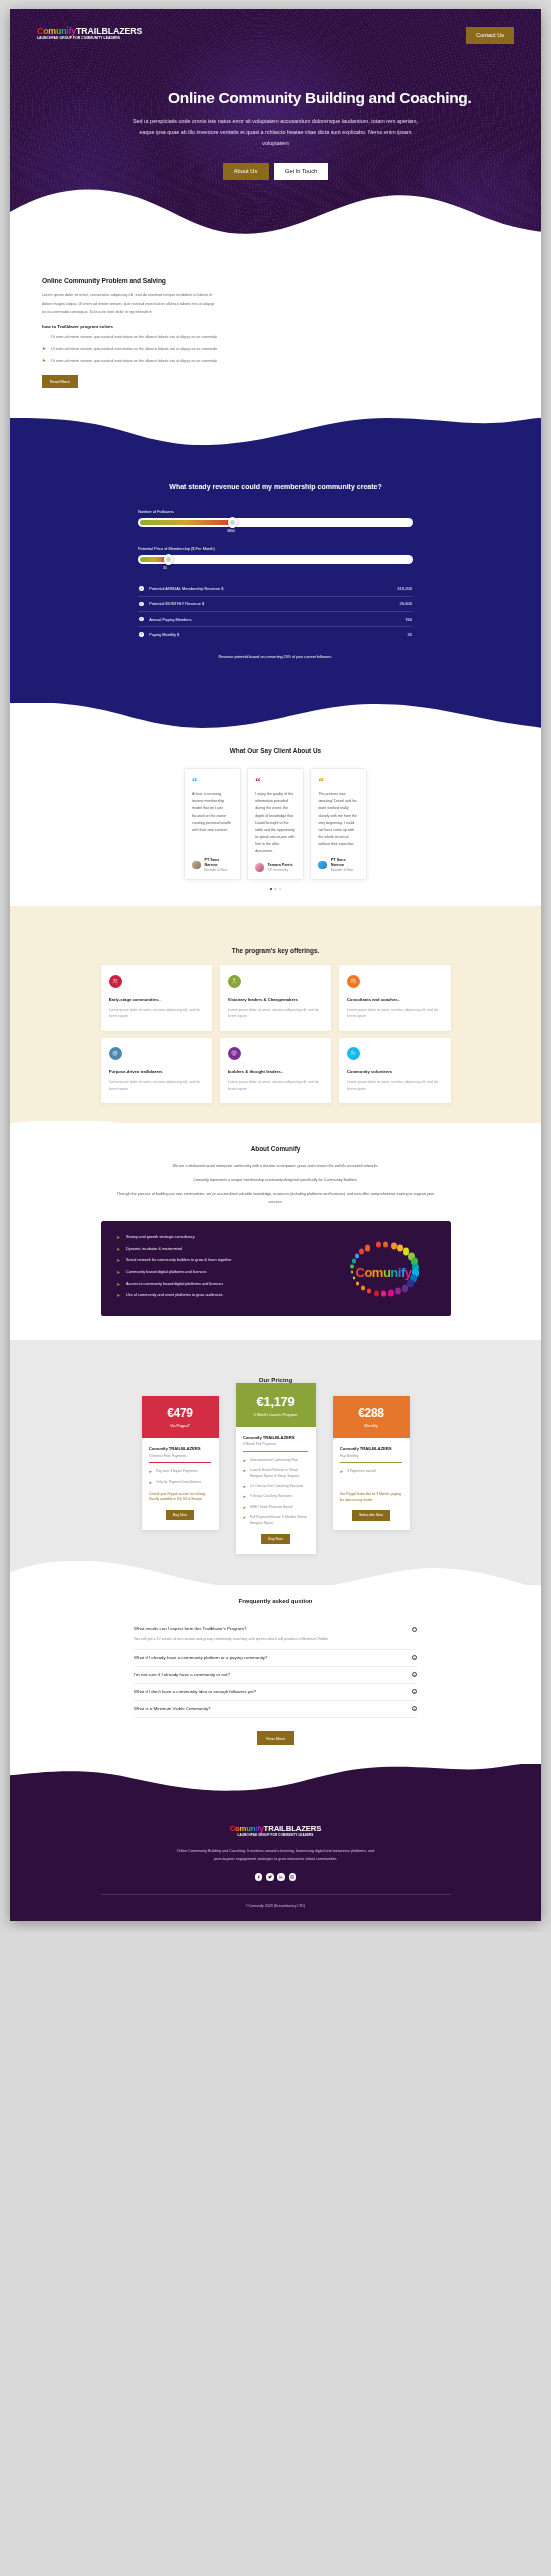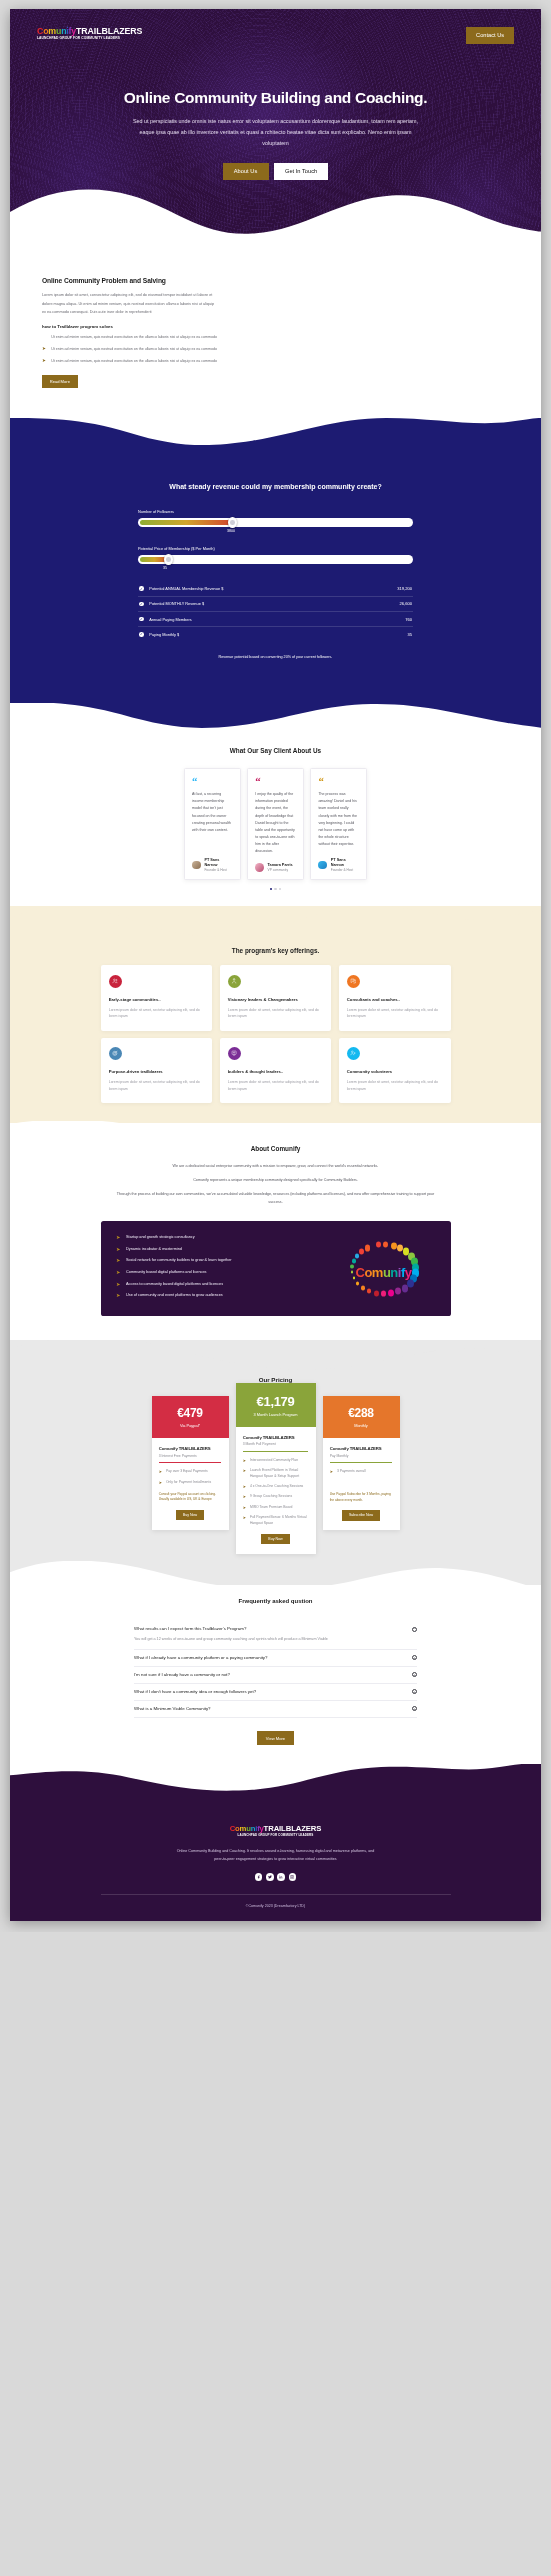--- a/index.html
+++ b/index.html
@@ -51,21 +51,21 @@
   }
   .btn-gold {
     background:#8c6a1c; color:#fff; border:none;
     font-family:"Liberation Sans", sans-serif;
     cursor:pointer;
   }
   .contact-btn {
     padding:5.7px 9.8px; font-size:5.7px;
   }
   .hero-title {
-    text-align:center; color:#ffffff; font-size:15.5px; font-weight:900;
+    text-align:right; color:#ffffff; font-size:15.5px; font-weight:900;
     letter-spacing:-0.3px; margin:45px auto 0 auto; max-width:392px;
   }
   .hero-sub {
     text-align:center; color:#e5dbef; font-size:5.4px; line-height:2.0;
     max-width:299px; margin:9.3px auto 0 auto;
   }
   .hero-btns { display:flex; justify-content:center; gap:5.2px; margin-top:14.4px; }
   .hero-btns .b { padding:5.2px 11.3px; font-size:5.7px; cursor:pointer; border:none;}
   .b-gold { background:#8c6a1c; color:#fff; }
   .b-white { background:#ffffff; color:#111; }
@@ -238,21 +238,21 @@
     font-size:13px; font-weight:900; white-space:nowrap; letter-spacing:-0.5px;
   }
   .comunify-word .w1{color:#ef4136;} .comunify-word .w2{color:#f58220;}
   .comunify-word .w3{color:#f7941e;} .comunify-word .w4{color:#8dc63f;}
   .comunify-word .w5{color:#00a99d;} .comunify-word .w6{color:#9a4fbf;}
   .comunify-word .w7{color:#00aeef;} .comunify-word .w8{color:#ed1e79;}
 
   
   .sec-pricing { background:#e9e9e9; position:relative; padding:0 0 31px 0; }
   .price-h { text-align:center; font-size:6.2px; font-weight:900; color:#1b1b1b; margin-bottom:12.4px;}
-  .price-row { display:flex; justify-content:center; align-items:flex-start; gap:7px; }
+  .price-row { display:flex; justify-content:center; align-items:flex-start; gap:17px; }
   .price-card {
     width:77px; background:#fff; box-shadow:0 1px 5.2px rgba(0,0,0,.1);
   }
   .price-card.feat { width:80px; margin-top:-12.4px; }
   .price-top { padding:11.3px 5.2px 10.3px 5.2px; text-align:center; color:#fff; }
   .price-top .amt { font-size:12px; font-weight:900; letter-spacing:-0.3px; line-height:1.1;}
   .price-card.feat .price-top .amt { font-size:13px; }
   .price-top .per { font-size:3.9px; margin-top:2.6px; }
   .pt-red{background:#d32d44;} .pt-green{background:#8aa43a;} .pt-orange{background:#e5762b;}
   .price-body { padding:8.2px 7.2px 9.3px 7.2px; }

